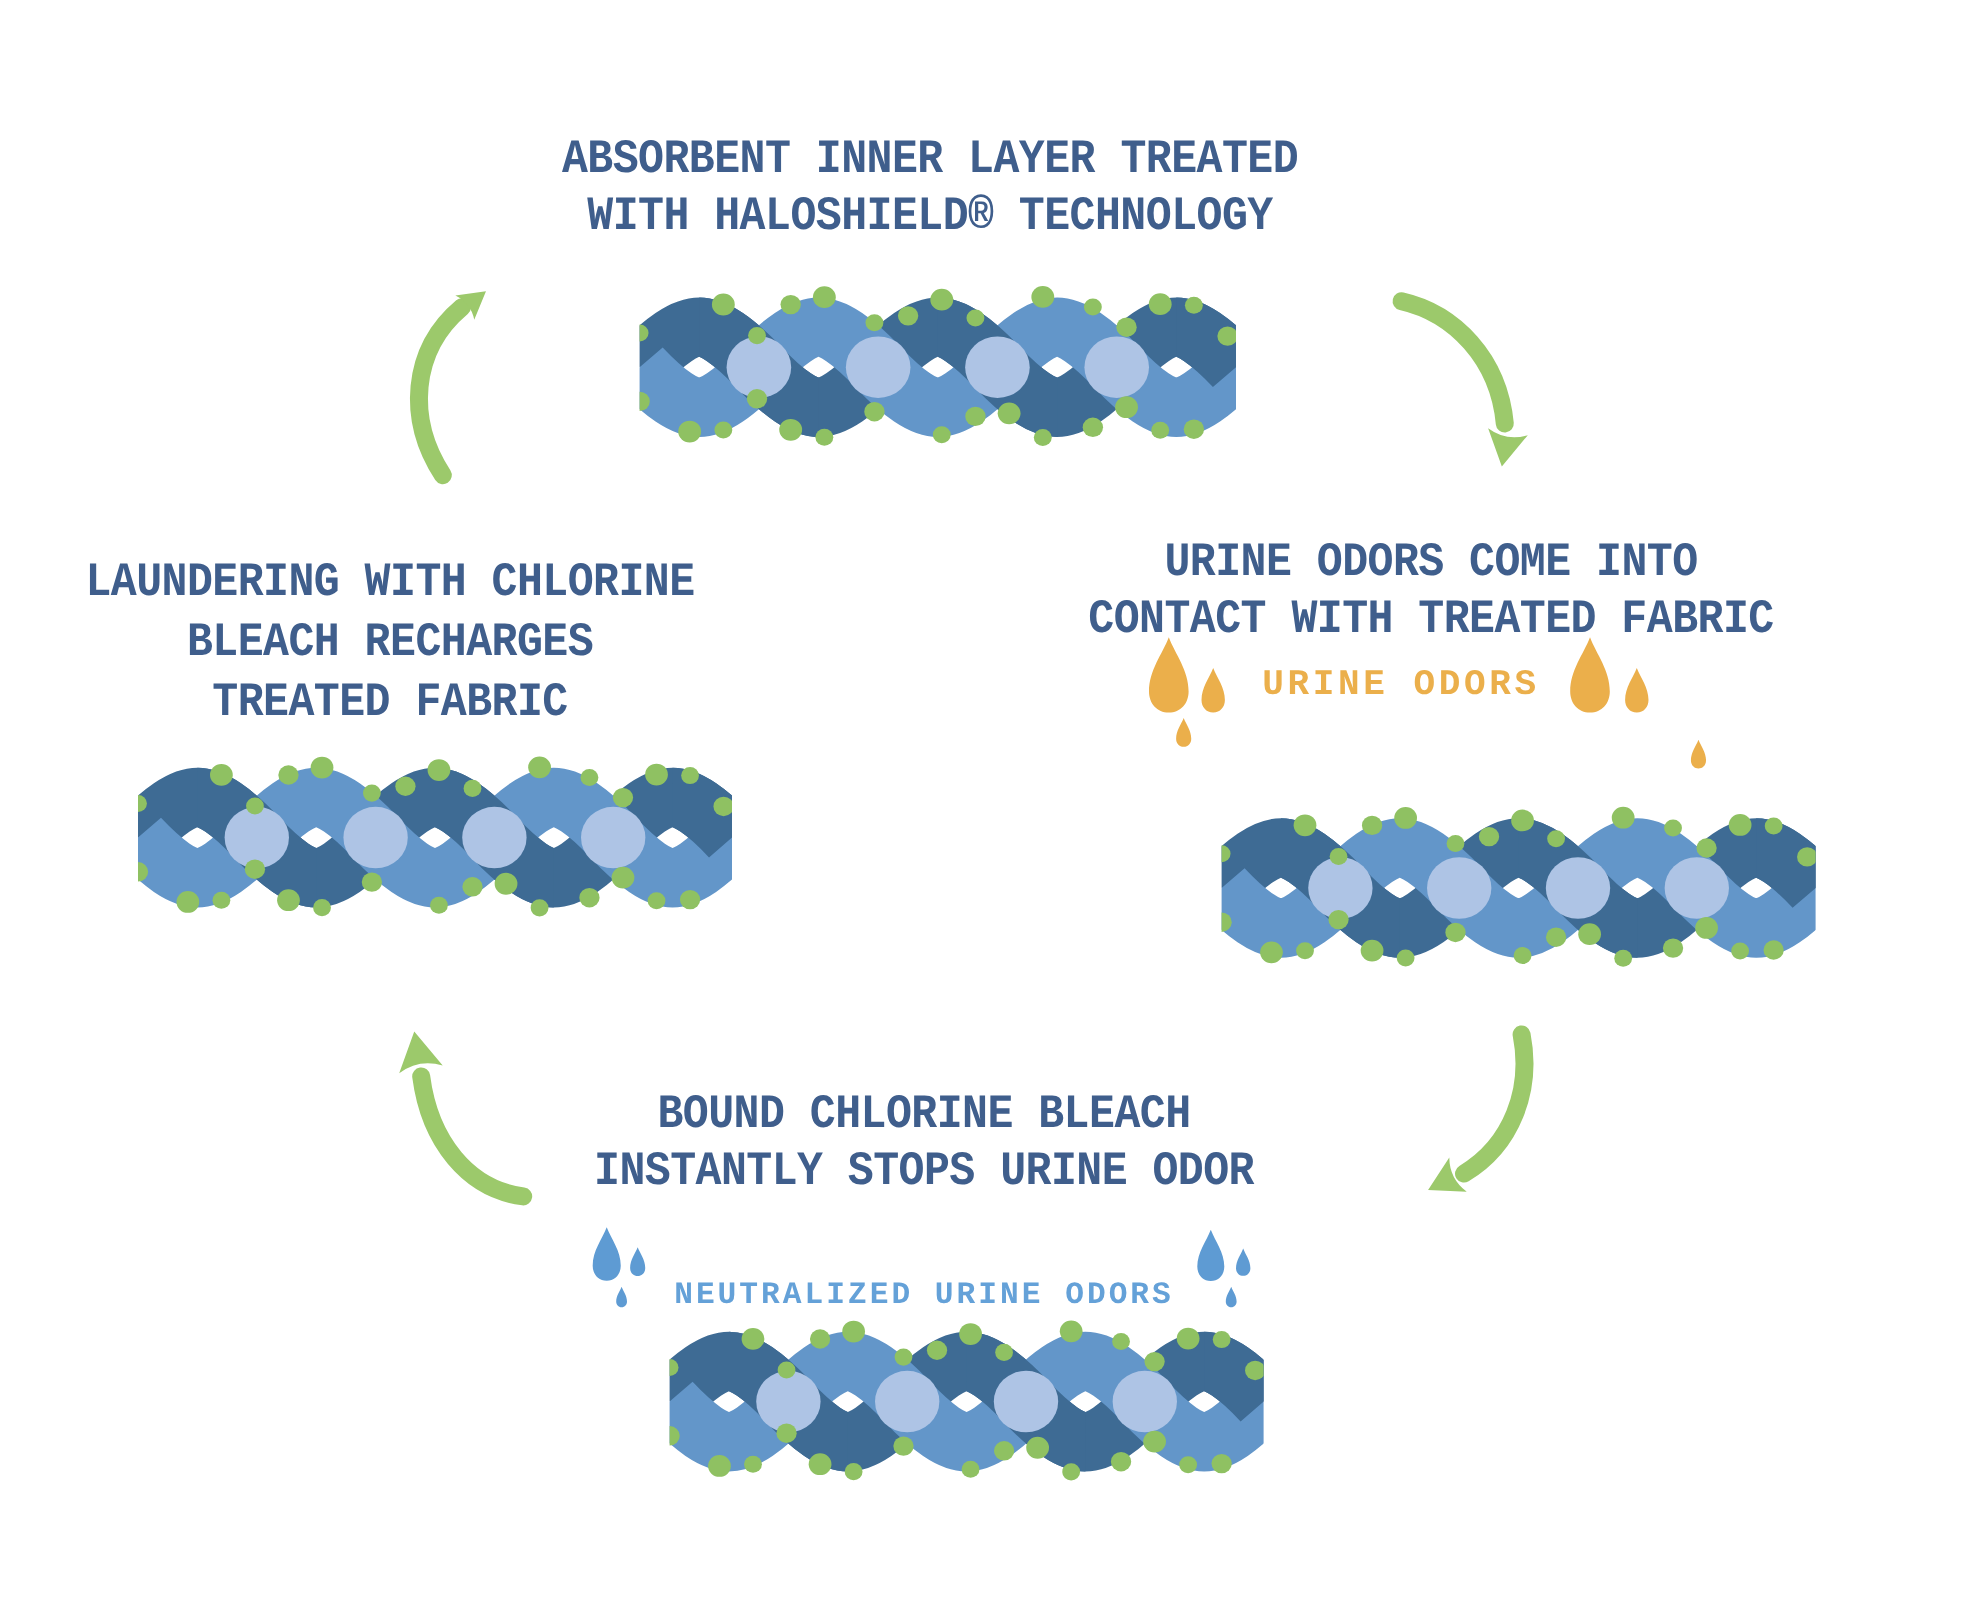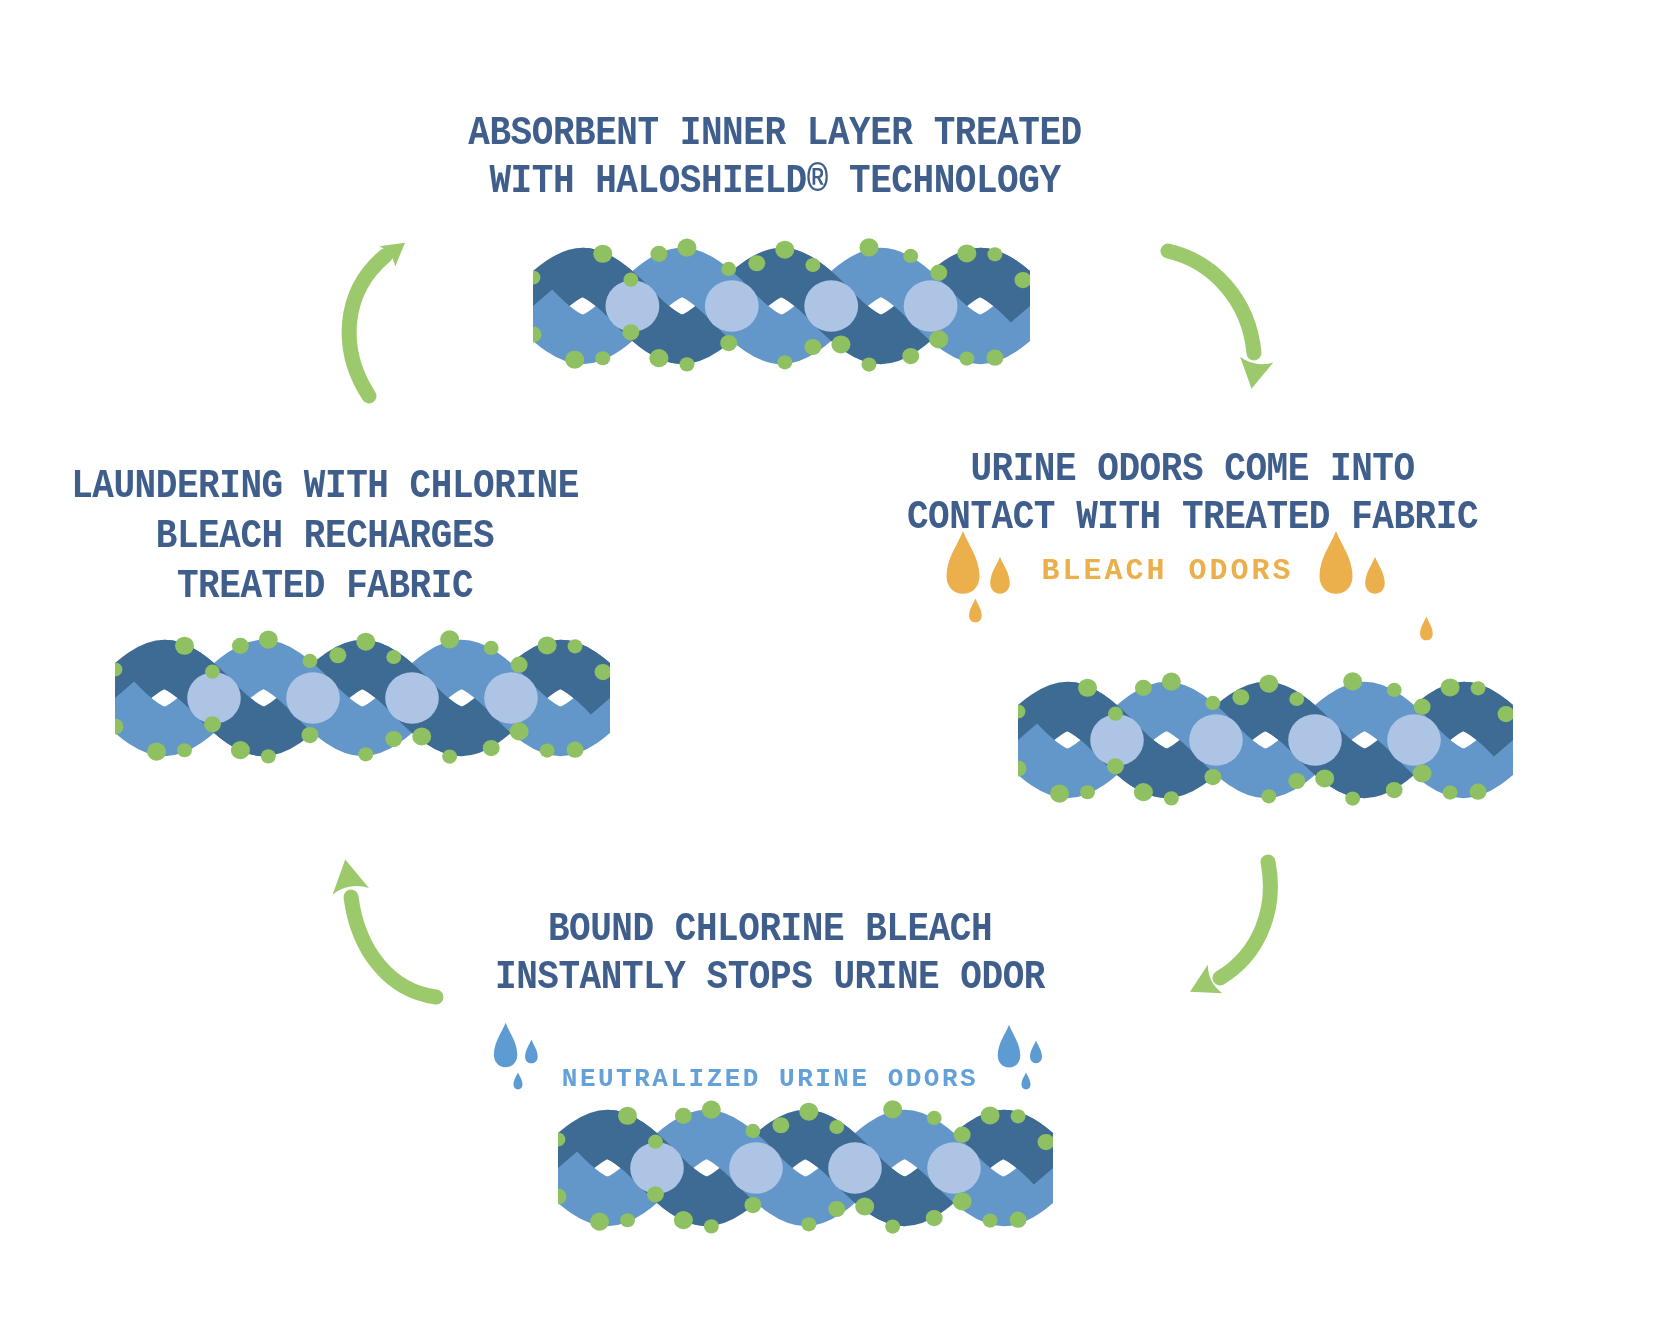--- a/index.html
+++ b/index.html
@@ -110,21 +110,21 @@
     <div>URINE ODORS COME INTO</div>
     <div>CONTACT WITH TREATED FABRIC</div>
   </div>
 
   <div class="drop-row urine-row">
     <svg class="drops drop-orange" width="80" height="116" viewBox="0 0 80 116">
       <path d="M20 1 C15 14 5 26 5 42 C5 51 11 58 20 58 C29 58 35 51 35 42 C35 26 25 14 20 1 Z" fill="currentColor" transform="scale(1.1)"></path>
       <path d="M20 1 C15 14 5 26 5 42 C5 51 11 58 20 58 C29 58 35 51 35 42 C35 26 25 14 20 1 Z" fill="currentColor" transform="translate(46,26) scale(0.65)"></path>
       <path d="M20 1 C15 14 5 26 5 42 C5 51 11 58 20 58 C29 58 35 51 35 42 C35 26 25 14 20 1 Z" fill="currentColor" transform="translate(26,68) scale(0.42)"></path>
     </svg>
-    <span class="drop-label urine-label">BLEACH ODORS</span>
+    <span class="drop-label urine-label">URINE ODORS</span>
     <svg class="drops drop-orange" width="130" height="116" viewBox="0 0 130 116">
       <path d="M20 1 C15 14 5 26 5 42 C5 51 11 58 20 58 C29 58 35 51 35 42 C35 26 25 14 20 1 Z" fill="currentColor" transform="scale(1.1)"></path>
       <path d="M20 1 C15 14 5 26 5 42 C5 51 11 58 20 58 C29 58 35 51 35 42 C35 26 25 14 20 1 Z" fill="currentColor" transform="translate(48,26) scale(0.65)"></path>
       <path d="M20 1 C15 14 5 26 5 42 C5 51 11 58 20 58 C29 58 35 51 35 42 C35 26 25 14 20 1 Z" fill="currentColor" transform="translate(104,86) scale(0.42)"></path>
     </svg>
   </div>
   <div class="fabric fabric-right">
       <svg viewBox="0 -4 480 142" preserveAspectRatio="none">
         <path d="M 0 67 Q 30.6 33 48 33 Q 65.4 33 96 67 Q 126.6 101 144 101 Q 161.4 101 192 67 Q 222.6 33 240 33 Q 257.4 33 288 67 Q 318.6 101 336 101 Q 353.4 101 384 67 Q 414.6 33 432 33 Q 449.4 33 480 67" fill="none" stroke="#3E6B94" stroke-width="50"></path>
         <path d="M 0 67 Q 30.6 101 48 101 Q 65.4 101 96 67 Q 126.6 33 144 33 Q 161.4 33 192 67 Q 222.6 101 240 101 Q 257.4 101 288 67 Q 318.6 33 336 33 Q 353.4 33 384 67 Q 414.6 101 432 101 Q 449.4 101 480 67" fill="none" stroke="#6396C9" stroke-width="50"></path>

